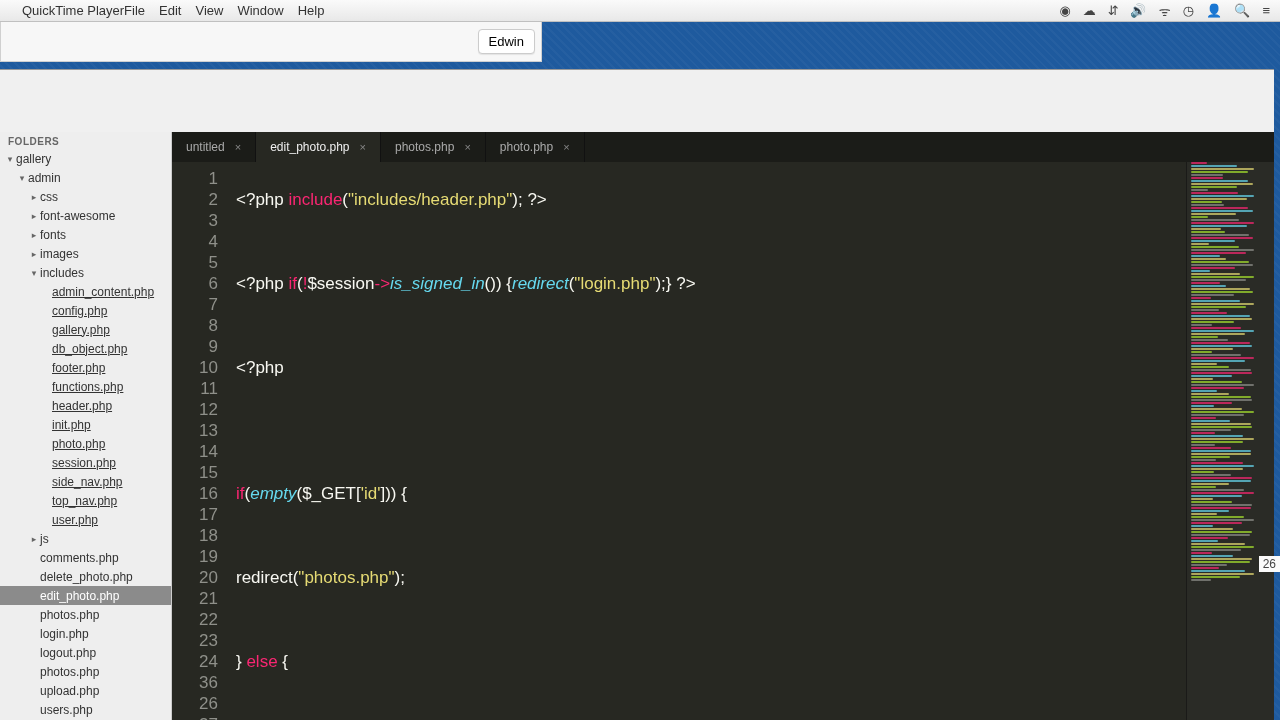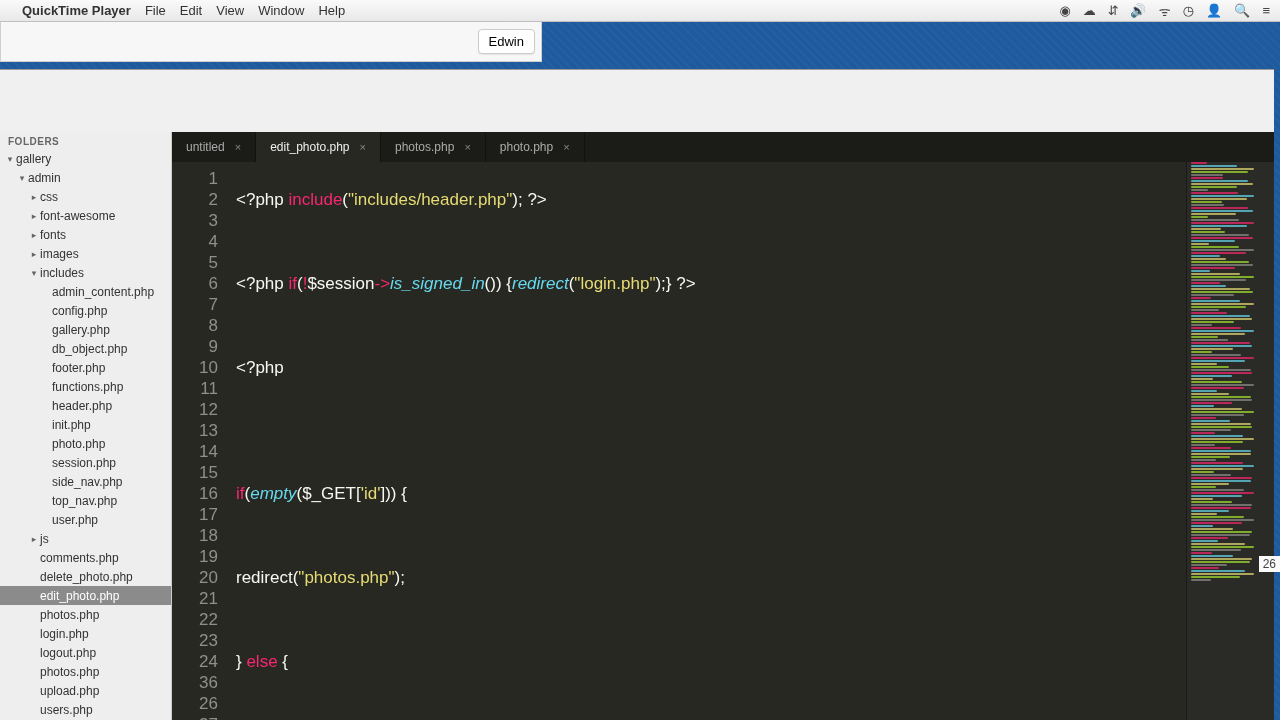--- a/index.html
+++ b/index.html
@@ -1,20 +1,20 @@
 <!DOCTYPE html>
 <html><head>
 <meta charset="utf-8">
 <style>
 * { margin: 0; padding: 0; box-sizing: border-box; font-family: -apple-system, BlinkMacSystemFont, "Helvetica Neue", sans-serif; }
 body { width: 1280px; height: 720px; overflow: hidden; background: #1e5a9e; position: relative; }
 
 .menubar { height: 22px; background: linear-gradient(#fafafa, #e8e8e8); border-bottom: 1px solid #c0c0c0; display: flex; align-items: center; padding: 0 10px; font-size: 13px; color: #333; }
 .menubar .apple { margin-right: 12px; font-size: 14px; }
-.menubar .app-name { font-weight: 700; margin-right: 14px; }
+.menubar .app-name { font-weight: 400; }
 .menubar .menu-item { margin-right: 14px; cursor: default; }
 .menubar .spacer { flex: 1; }
 .menubar .status-icon { margin-left: 12px; font-size: 13px; color: #444; }
 
 .desktop-bg { position: absolute; top: 22px; left: 0; right: 0; bottom: 0; background: #1e5a9e; background-image: repeating-linear-gradient(45deg, rgba(255,255,255,0.03) 0 2px, transparent 2px 6px); }
 
 .floating-bar { position: absolute; top: 22px; left: 0; width: 542px; height: 40px; background: #f7f7f7; border: 1px solid #d0d0d0; border-top: none; display: flex; align-items: center; justify-content: flex-end; padding-right: 6px; }
 .edwin-btn { background: #fff; border: 1px solid #ccc; border-radius: 4px; padding: 4px 10px; font-size: 13px; box-shadow: 0 1px 1px rgba(0,0,0,0.08); }
 
 .traffic-lights { position: absolute; top: 77px; left: 8px; display: flex; gap: 7px; }
@@ -24,21 +24,21 @@
 
 .title-bar { height: 22px; display: flex; align-items: center; justify-content: center; font-size: 12px; color: #888; background: #ececec; }
 
 .main-area { position: absolute; top: 22px; left: 0; right: 0; bottom: 0; display: flex; margin-top: 40px; }
 
 .sidebar { width: 172px; background: #eeeeee; border-right: 1px solid #ccc; font-size: 12px; color: #333; overflow: hidden; }
 .sidebar-header { font-size: 10px; font-weight: 600; color: #666; padding: 4px 8px 2px; letter-spacing: 0.5px; }
 .tree-row { display: flex; align-items: center; height: 19px; padding-right: 4px; cursor: default; white-space: nowrap; }
 .tree-row .arrow { width: 12px; text-align: center; font-size: 9px; color: #666; }
 .tree-row.selected { background: #8b8b8b; color: #fff; }
-.indent-0 { padding-left: 4px; } .indent-1 { padding-left: 16px; } .indent-2 { padding-left: 28px; } .indent-3 { padding-left: 40px; }
+.indent-0 { padding-left: 4px; } .indent-1 { padding-left: 16px; } .indent-2 { padding-left: 28px; } .indent-3 { padding-left: 40px; text-decoration: underline; }
 
 .editor-pane { flex: 1; display: flex; flex-direction: column; background: #272822; position: relative; }
 .tabs { height: 30px; background: #1b1c18; display: flex; align-items: stretch; }
 .tab { display: flex; align-items: center; padding: 0 14px; font-size: 12px; color: #aaa; border-right: 1px solid #111; position: relative; cursor: default; }
 .tab.active { background: #272822; color: #eee; }
 .tab .close { margin-left: 10px; font-size: 11px; color: #888; }
 
 .code-area { flex: 1; display: flex; font-family: "Menlo", "Monaco", monospace; font-size: 17px; line-height: 21px; overflow: hidden; }
 .gutter { width: 56px; text-align: right; padding: 6px 10px 0 0; color: #8f908a; background: #272822; user-select: none; }
 .gutter div { height: 21px; }

